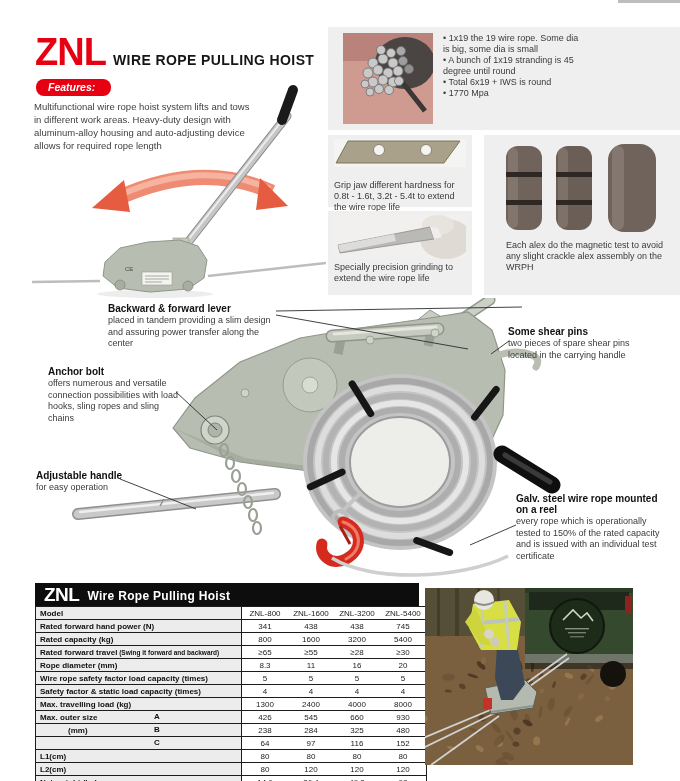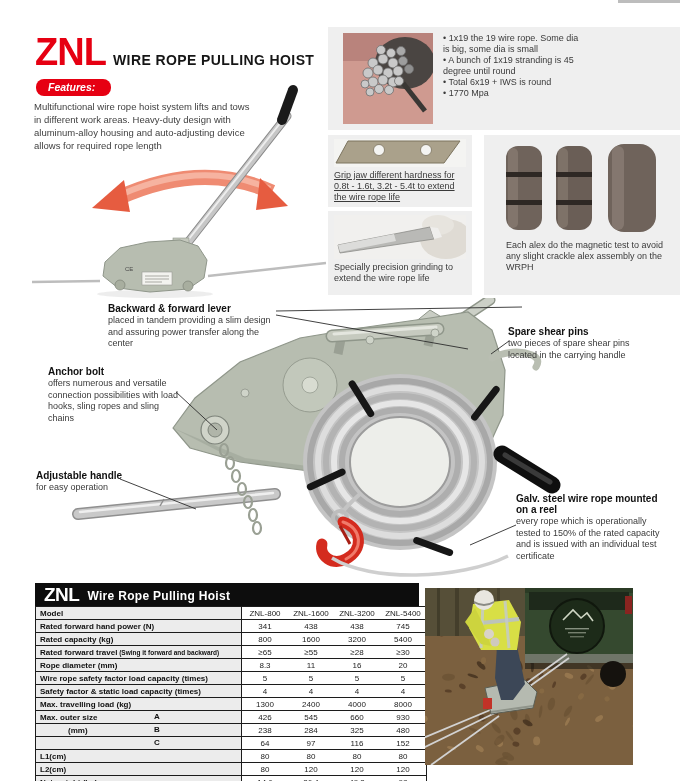--- a/index.html
+++ b/index.html
@@ -19,21 +19,21 @@
 
   
   .gbox{background:#efefef;}
   #box-rope{left:328px;top:27px;width:352px;height:103px;}
   #box-grip{left:328px;top:135px;width:144px;height:72px;}
   #box-grind{left:328px;top:211px;width:144px;height:84px;}
   #box-axle{left:484px;top:135px;width:196px;height:160px;}
   .boxtext{font-size:9px;line-height:11px;color:#3a3a3a;}
   #rope-bullets{left:443px;top:33px;width:150px;}
   #rope-bullets .bullet{font-size:9px;line-height:11px;color:#3a3a3a;margin:0 8px 0 0;}
-  #grip-text{left:334px;top:170px;width:134px;text-decoration:underline;}
+  #grip-text{left:334px;top:180px;width:134px;}
   #grind-text{left:334px;top:262px;width:134px;}
   #axle-text{left:506px;top:240px;width:160px;}
 
   
   .callout .t{font-size:10px;font-weight:800;color:#111;display:block;}
   .callout .d{font-size:9px;line-height:11.5px;color:#3a3a3a;display:block;margin-top:1px;}
   #co-lever{left:108px;top:303px;width:178px;}
   #co-anchor{left:48px;top:366px;width:132px;}
   #co-handle{left:36px;top:470px;width:140px;}
   #co-pins{left:508px;top:326px;width:132px;}
@@ -277,21 +277,21 @@
   </div>
   <div class="abs callout" id="co-lever">
     <span class="t">Backward &amp; forward lever</span>
     <span class="d">placed in tandem providing a slim design and assuring power transfer along the center</span>
   </div>
   <div class="abs callout" id="co-handle">
     <span class="t">Adjustable handle</span>
     <span class="d">for easy operation</span>
   </div>
   <div class="abs callout" id="co-pins">
-    <span class="t">Spare shear pins</span>
+    <span class="t">Some shear pins</span>
     <span class="d">two pieces of spare shear pins located in the carrying handle</span>
   </div>
   <div class="abs callout" id="co-rope">
     <span class="t">Galv. steel wire rope mounted on a reel</span>
     <span class="d">every rope which is operationally tested to 150% of the rated capacity and is issued with an individual test certificate</span>
   </div>
 
   <div class="abs" id="spec">
     <div id="spec-header">
       <span id="spec-brand">ZNL</span>

